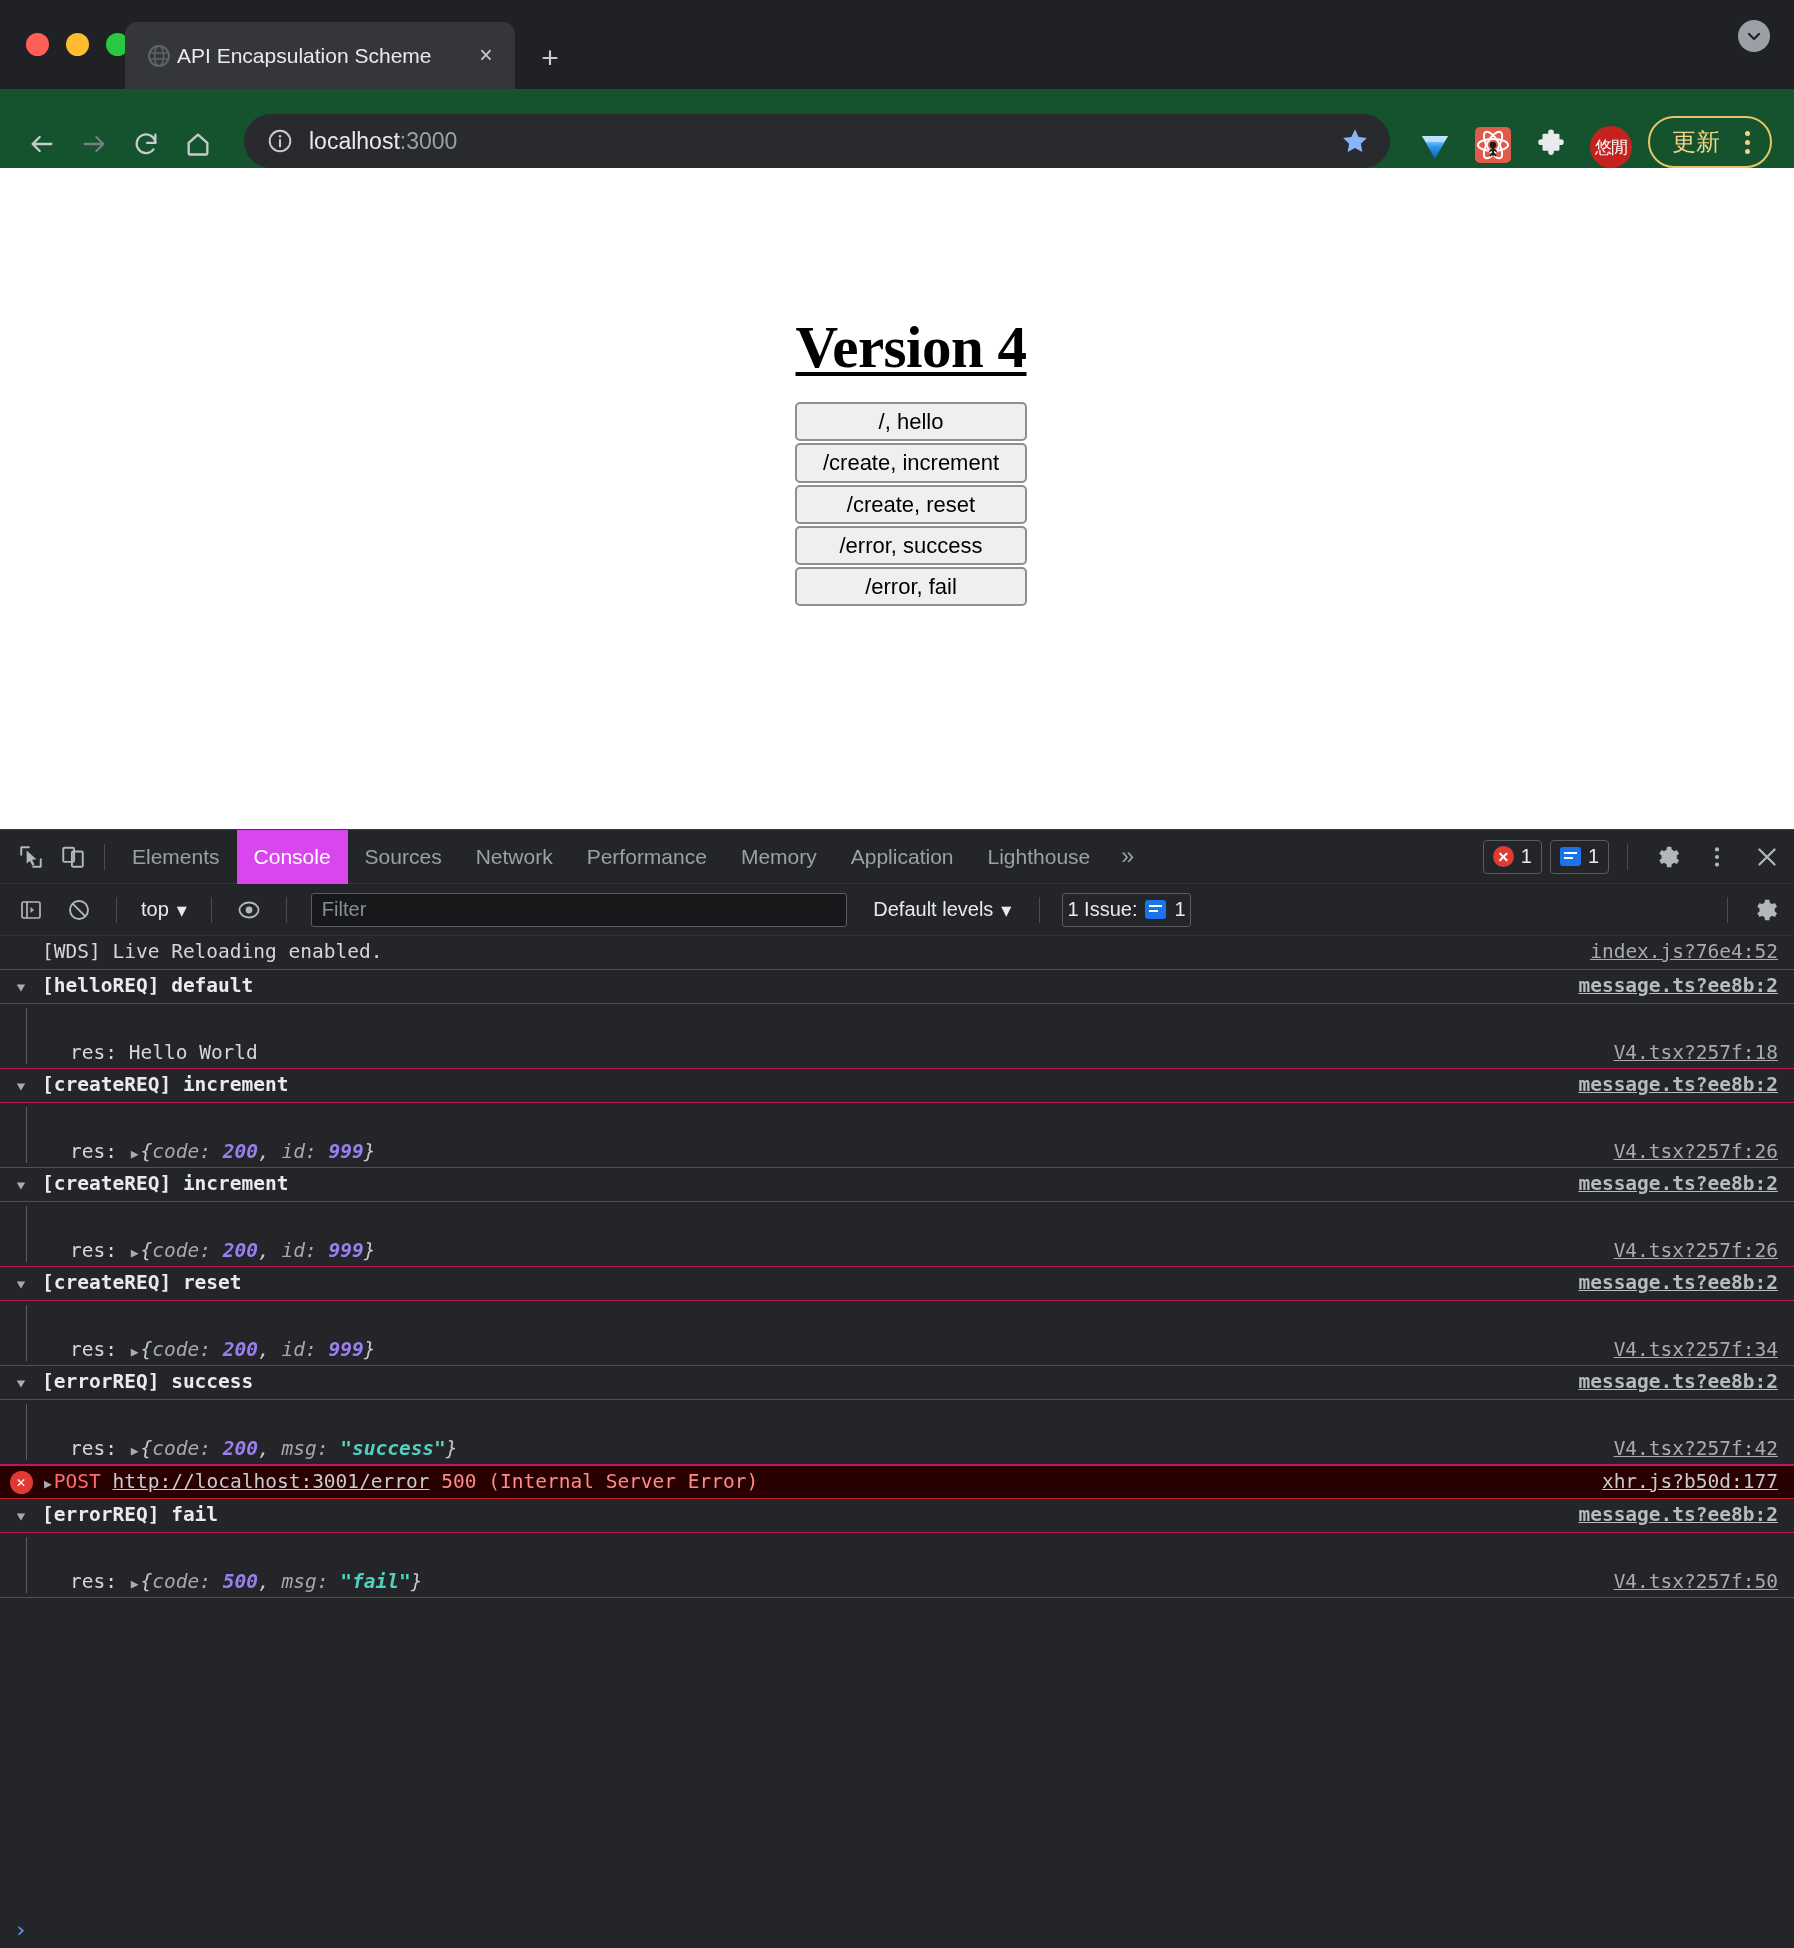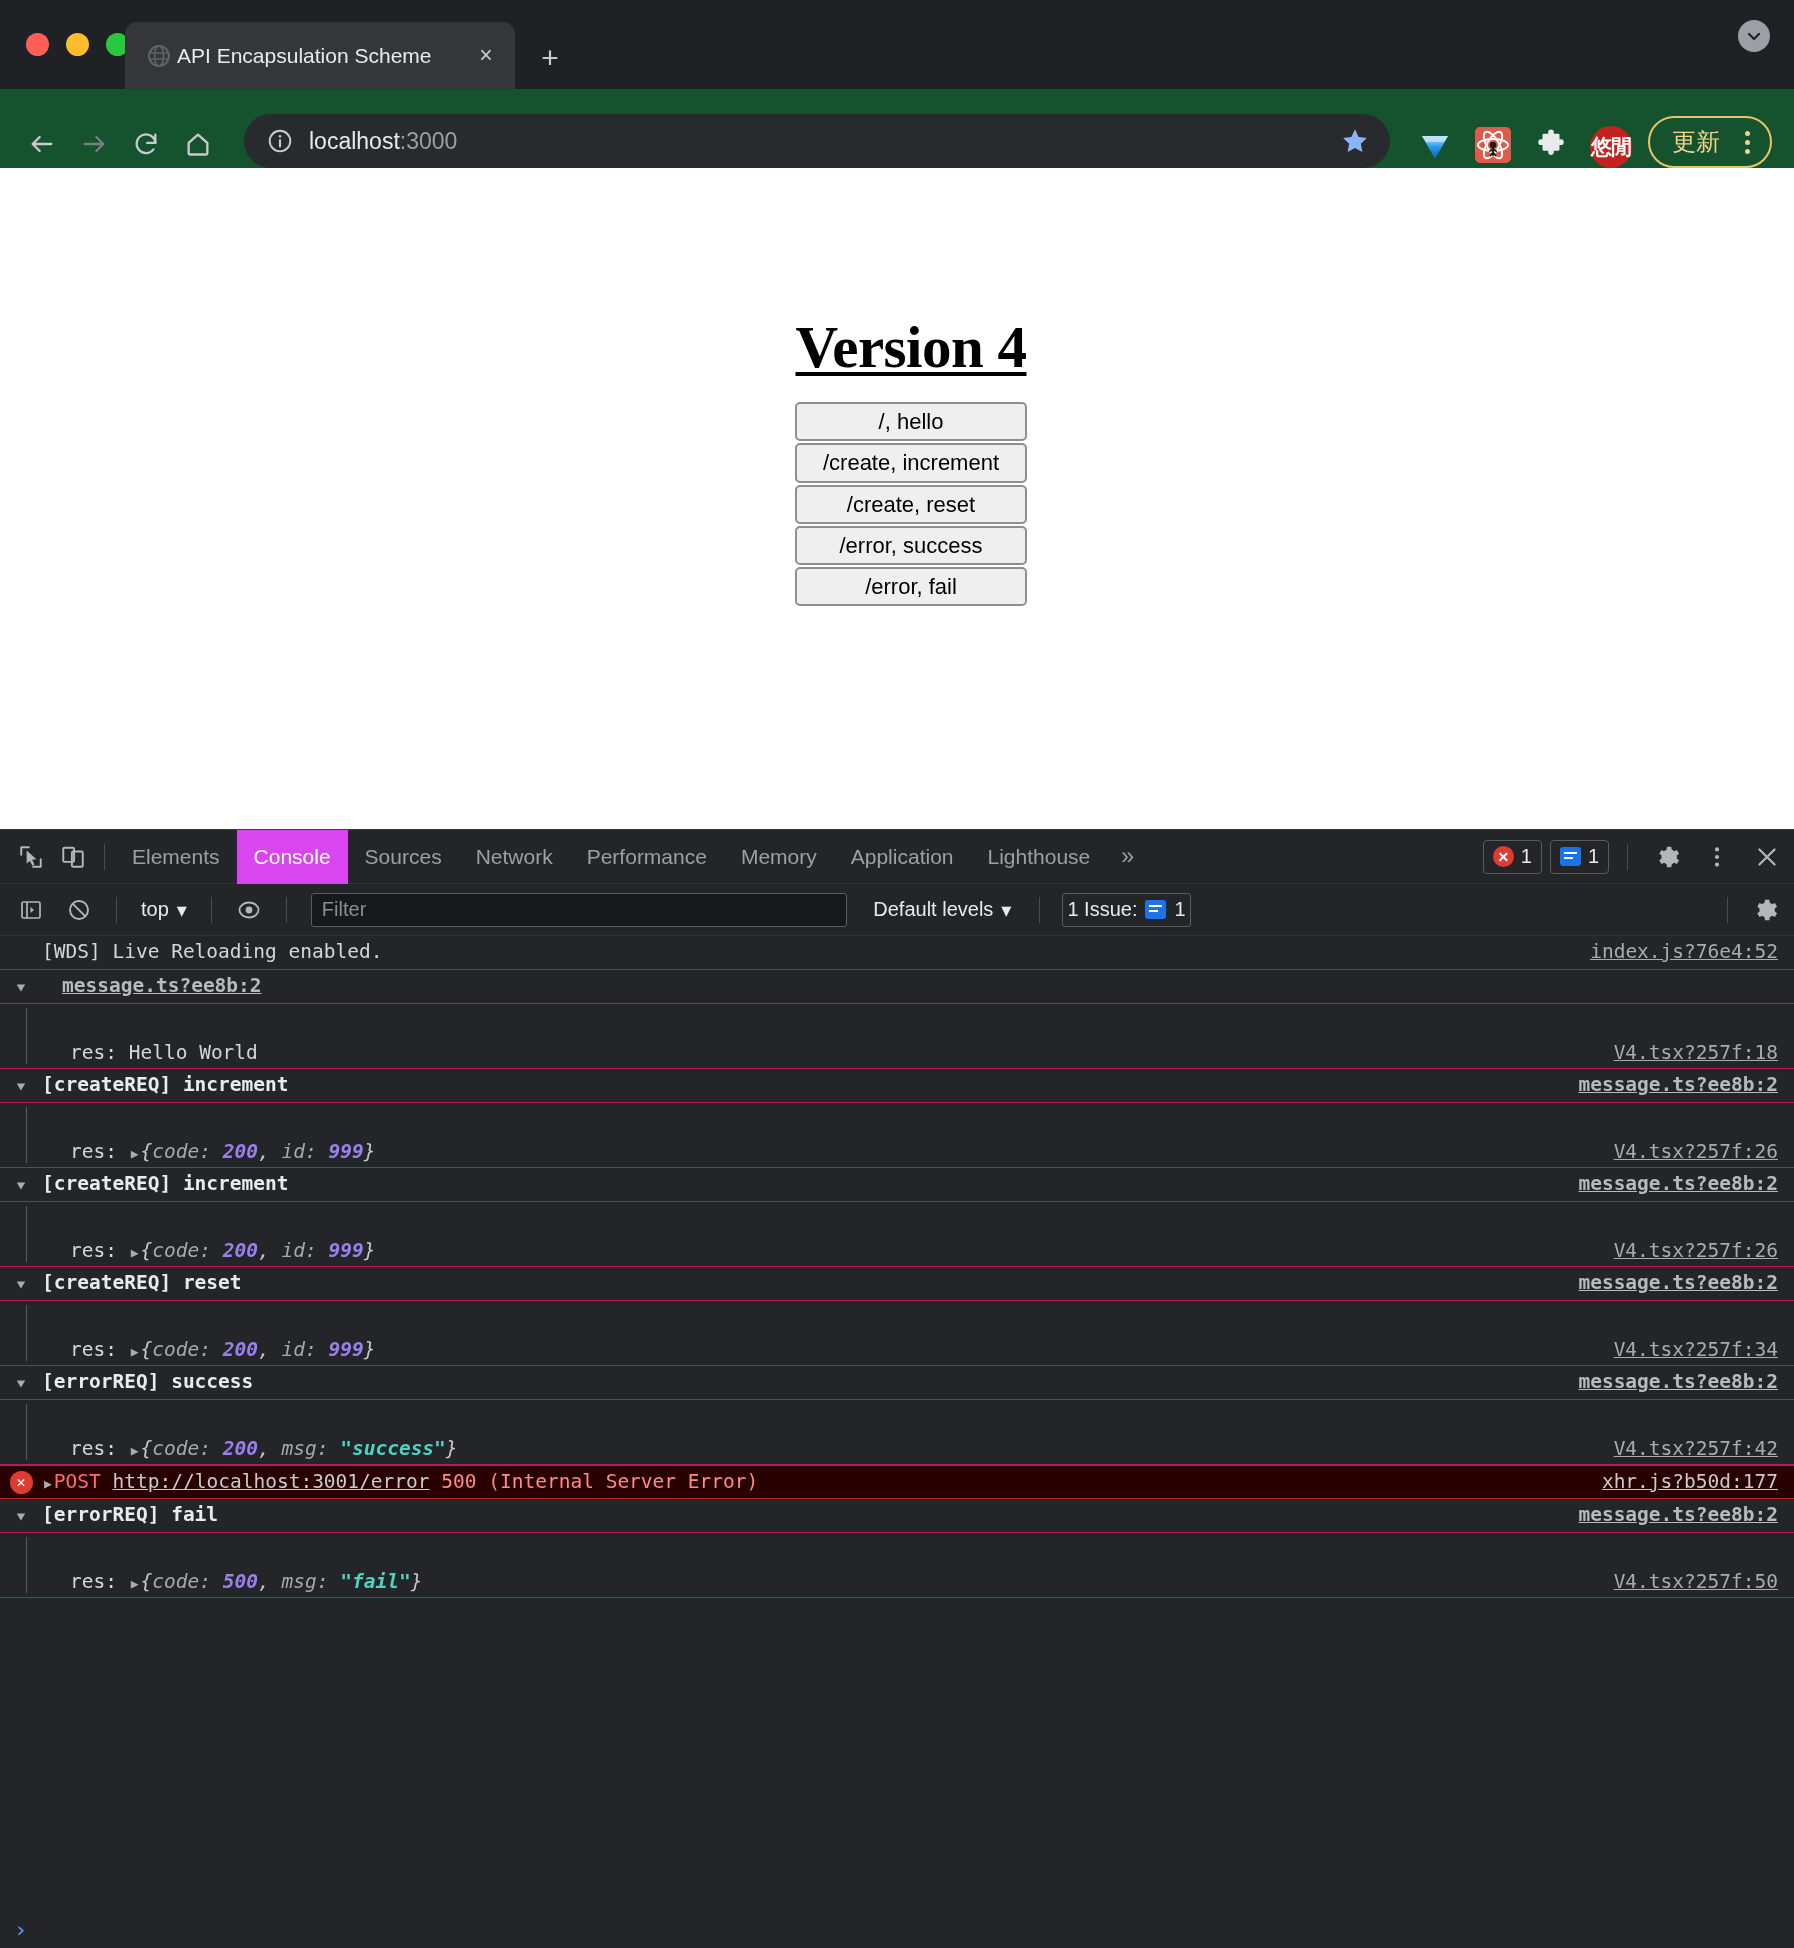--- a/index.html
+++ b/index.html
@@ -137,26 +137,25 @@
     width: 46px; height: 46px;
     flex: none;
     display: flex; align-items: center; justify-content: center;
     margin: 0 4px;
   }
   .avatar-chip {
     width: 42px; height: 42px;
     border-radius: 50%;
     background: #c5221f;
     color: #fff;
-    font-size: 21px;
+    font-size: 17px;
     display: flex; align-items: center; justify-content: center;
     flex: none;
     margin: 0 8px;
     letter-spacing: -1px;
-    font-weight: bold;
   }
   .update-pill {
     height: 52px;
     border: 2px solid #e8c468;
     border-radius: 26px;
     display: flex;
     align-items: center;
     padding: 0 6px 0 22px;
     gap: 10px;
     flex: none;
@@ -652,20 +651,21 @@
     <div class="console" id="console-list">
         <div class="crow">
           <span class="gutter"></span>
           <span class="body">[WDS] Live Reloading enabled.</span>
           <span class="src">index.js?76e4:52</span>
         </div>
         <div class="crow group">
           <span class="gutter">
             <span class="tri">▼</span>
           </span>
+          <span class="body">[helloREQ] default</span>
           <span class="src bold">message.ts?ee8b:2</span>
         </div>
         <div class="crow child">
           <span class="gutter"></span>
           <span class="body">res: Hello World</span>
           <span class="src">V4.tsx?257f:18</span>
         </div>
         <div class="crow group">
           <span class="gutter">
             <span class="tri">▼</span>

